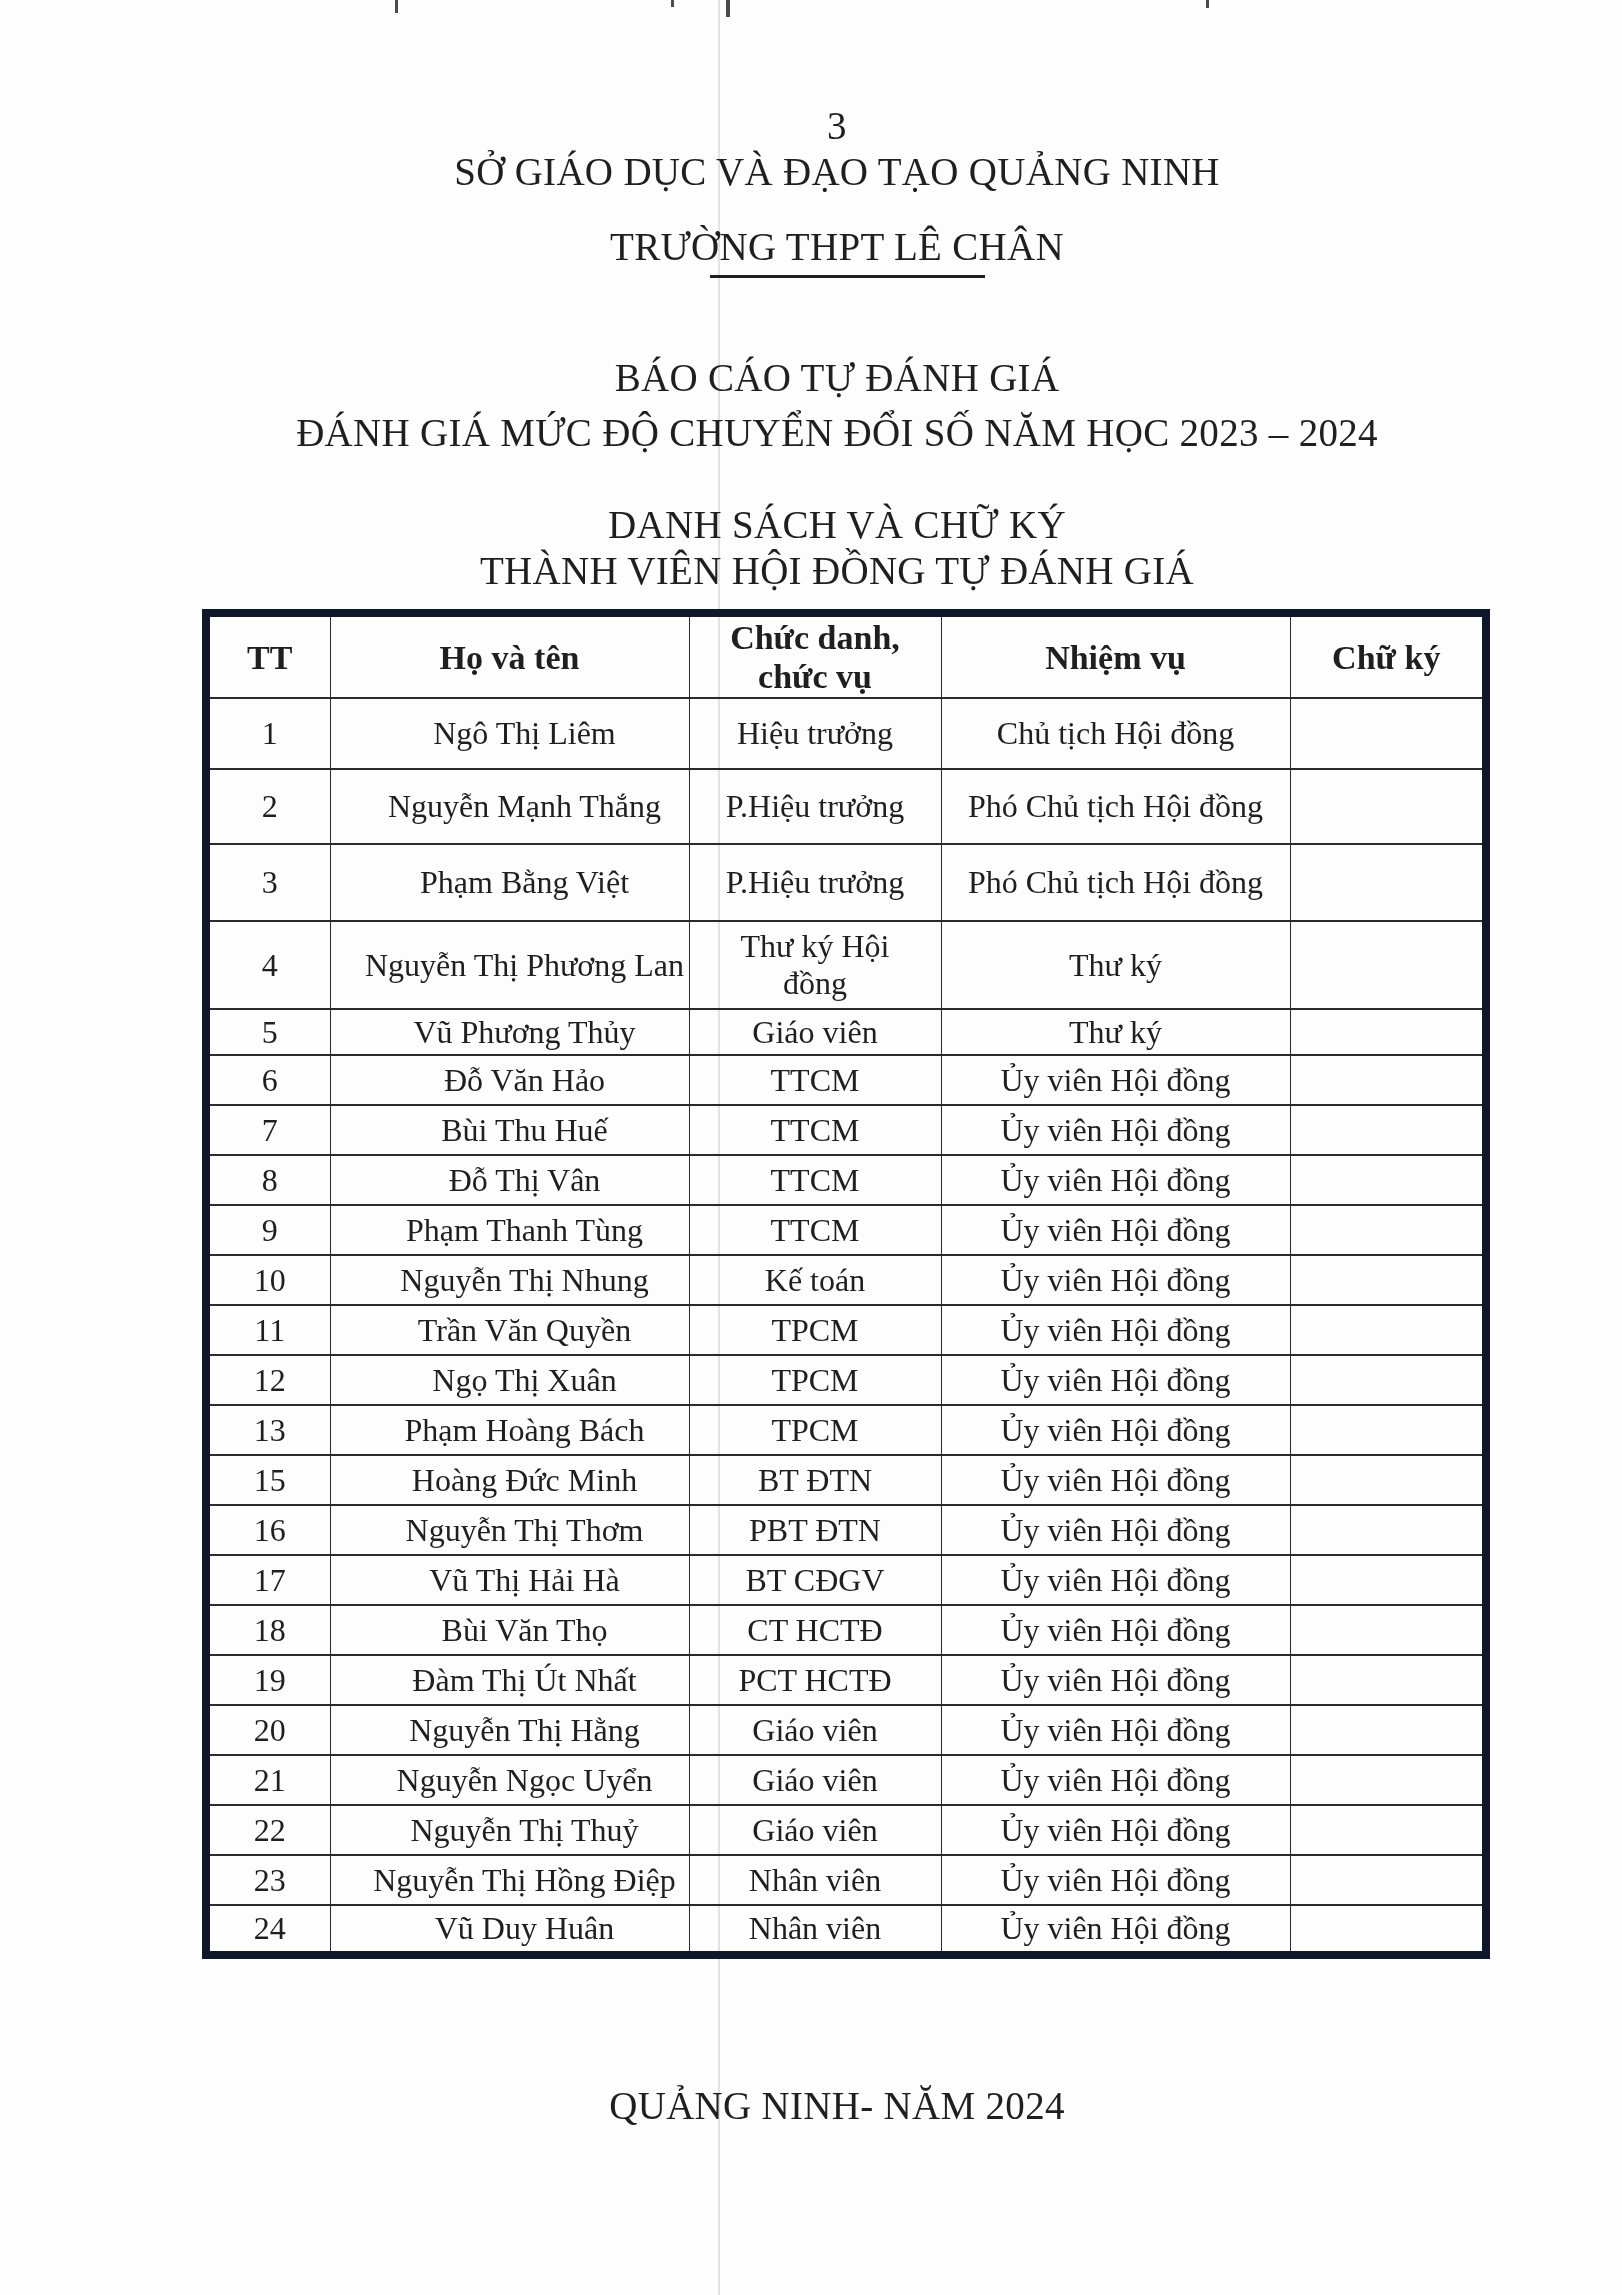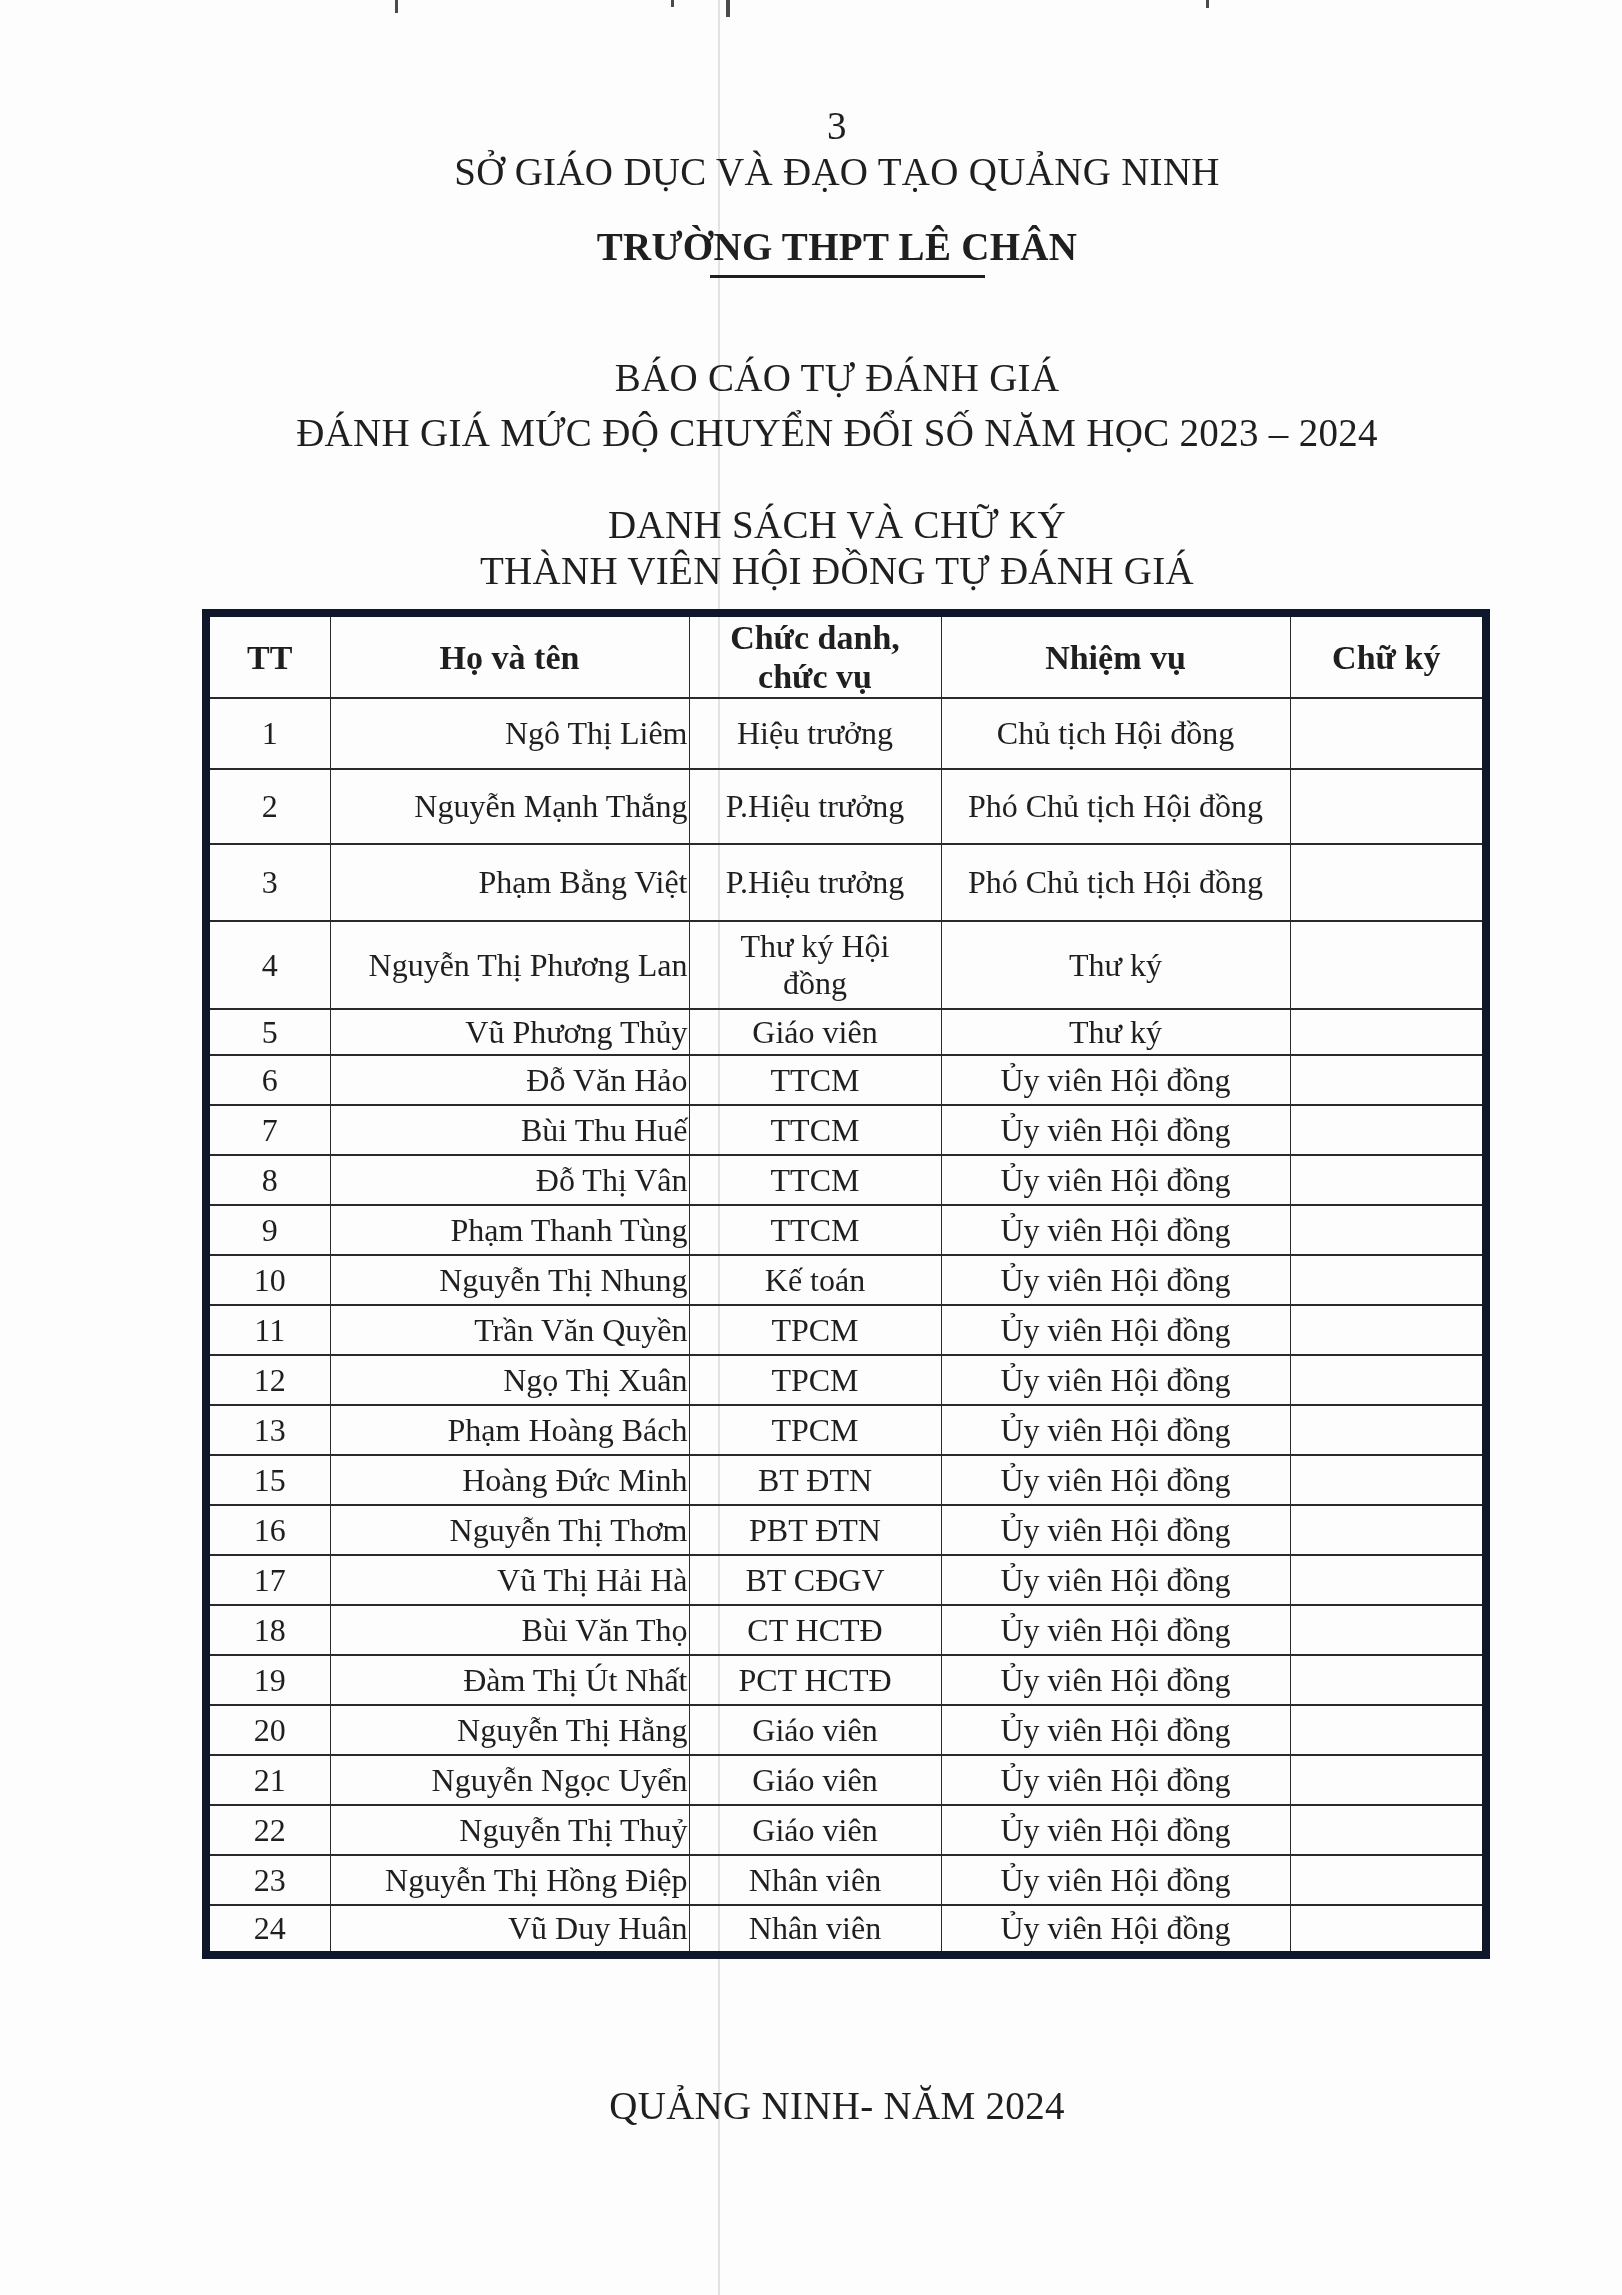--- a/index.html
+++ b/index.html
@@ -32,21 +32,21 @@
     text-align: center;
     font-size: 39px;
     line-height: 1.2;
     letter-spacing: 0.3px;
     white-space: pre;
   }
   .bold { font-weight: 400; margin-top: 40px; }
 
   .page-num   { top: 103px; }
   .dept       { top: 149px; }
-  .school     { top: 224px; font-weight: 700; }
+  .school     { top: 224px; font-weight: 400; }
   .underline-bar {
     position: absolute;
     left: 710px; top: 275px;
     width: 275px; height: 2.6px;
     background: #1f1f1f;
   }
   .title1     { top: 315px; }
   .title2     { top: 370px; }
   .list1      { top: 462px; }
   .list2      { top: 508px; }
@@ -74,21 +74,21 @@
     font-weight: 700;
     font-size: 34px;
     line-height: 1.15;
     text-align: center;
   }
   .council td {
     font-size: 32px;
     line-height: 1.15;
     text-align: center;
   }
-  .council td.c-name { text-align: right; padding-left: 31px; }
+  .council td.c-name { text-align: center; padding-left: 31px; }
   .council tbody tr { height: 50px; }
   .council tbody tr:nth-child(1) { height: 71px; }
   .council tbody tr:nth-child(2) { height: 75px; }
   .council tbody tr:nth-child(3) { height: 77px; }
   .council tbody tr:nth-child(4) { height: 88px; }
   .council tbody tr:nth-child(5) { height: 46px; }
 </style>
 </head>
 <body>
 

